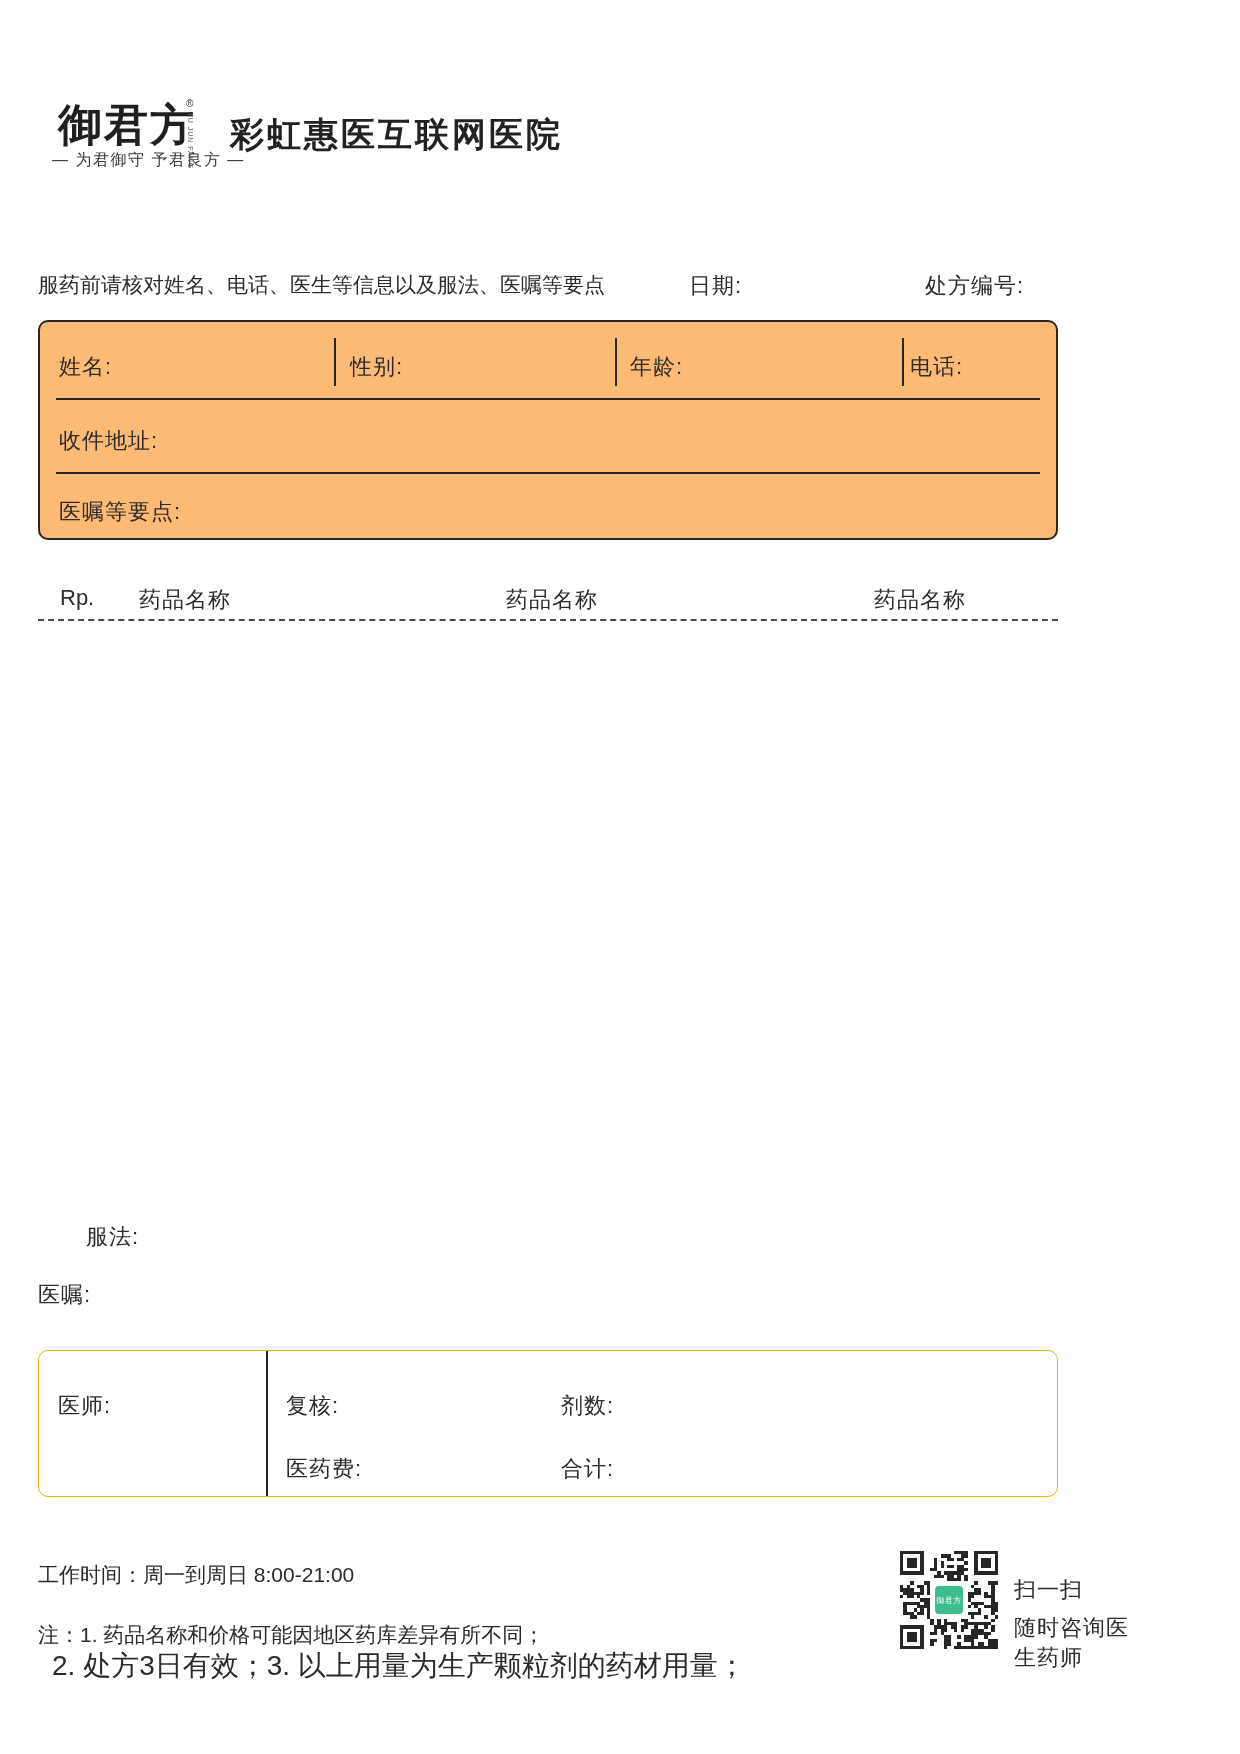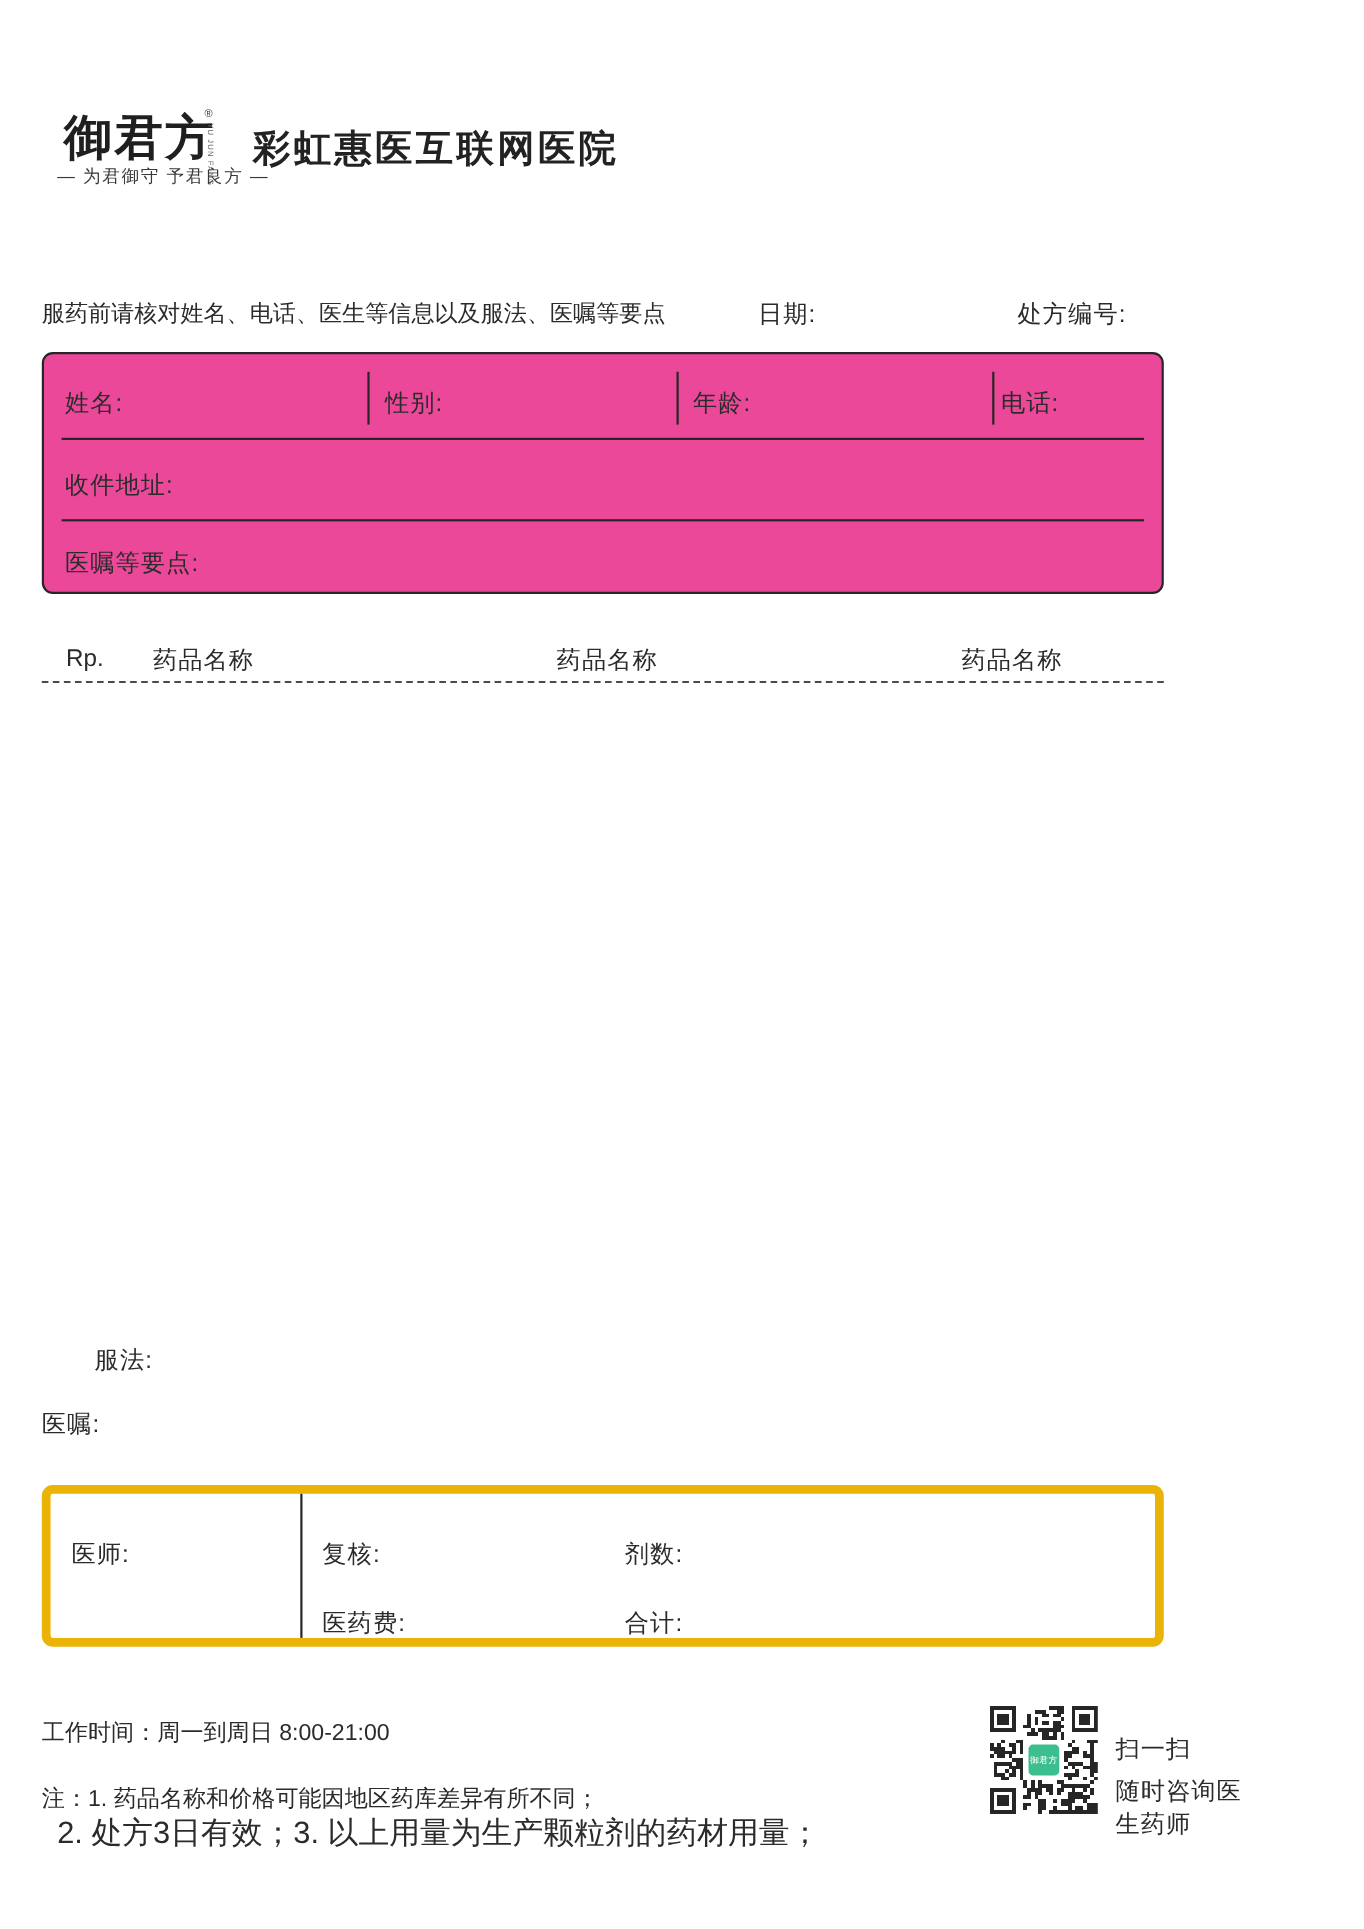--- a/index.html
+++ b/index.html
@@ -35,21 +35,21 @@
   }
 
   
   .notice   { left:38px;  top:271px; font-size:21px; color:#2b2b2b; }
   .date-lbl { left:665px; top:271px; font-size:22px;margin-left:24px; }
   .rxno-lbl { left:925px; top:271px; font-size:22px; }
 
   
   .patient-box {
     left:38px; top:320px; width:1020px; height:220px;
-    border:2px solid #262626; border-radius:10px; background:#ec4899;
+    border:2px solid #262626; border-radius:10px; background:#fdba74;
   }
   .pb-name  { left:19px;  top:30px; }
   .pb-sex   { left:310px; top:30px; }
   .pb-age   { left:590px; top:30px; }
   .pb-phone { left:870px; top:30px; }
   .col-div  { position:absolute; top:16px; width:2px; height:48px; background:#262626; }
   .col-div.d1 { left:294px; }
   .col-div.d2 { left:575px; }
   .col-div.d3 { left:862px; }
   .row-line { position:absolute; left:16px; right:16px; height:2px; background:#262626; }
@@ -68,21 +68,21 @@
     border-top:2px dashed #4a4a4a;
   }
 
   
   .usage-lbl  { left:38px; top:1222px;margin-left:48px; }
   .advice-lbl { left:38px; top:1280px; }
 
   
   .signoff-box {
     left:38px; top:1350px; width:1020px; height:147px;
-    border:8px solid #eab308; border-radius:10px; background:#fff;
+    border:1px solid #eab308; border-radius:10px; background:#fff;
   }
   .so-div { position:absolute; left:227px; top:0; bottom:0; width:2px; background:#262626; }
   .so-physician { left:19px;  top:40px;  }
   .so-review    { left:247px; top:40px;  }
   .so-doses     { left:522px; top:40px;  }
   .so-fee       { left:247px; top:103px; }
   .so-total     { left:522px; top:103px; }
 
   
   .ft-hours { left:38px; top:1561px; font-size:21px; }

